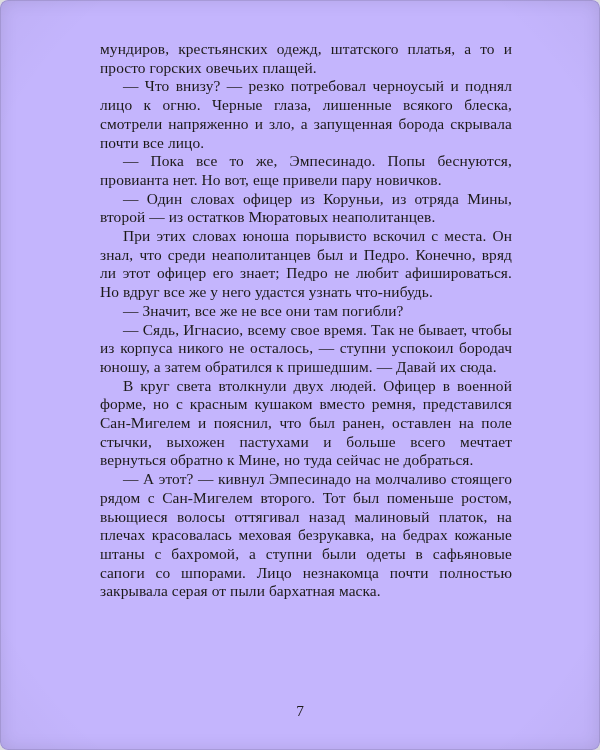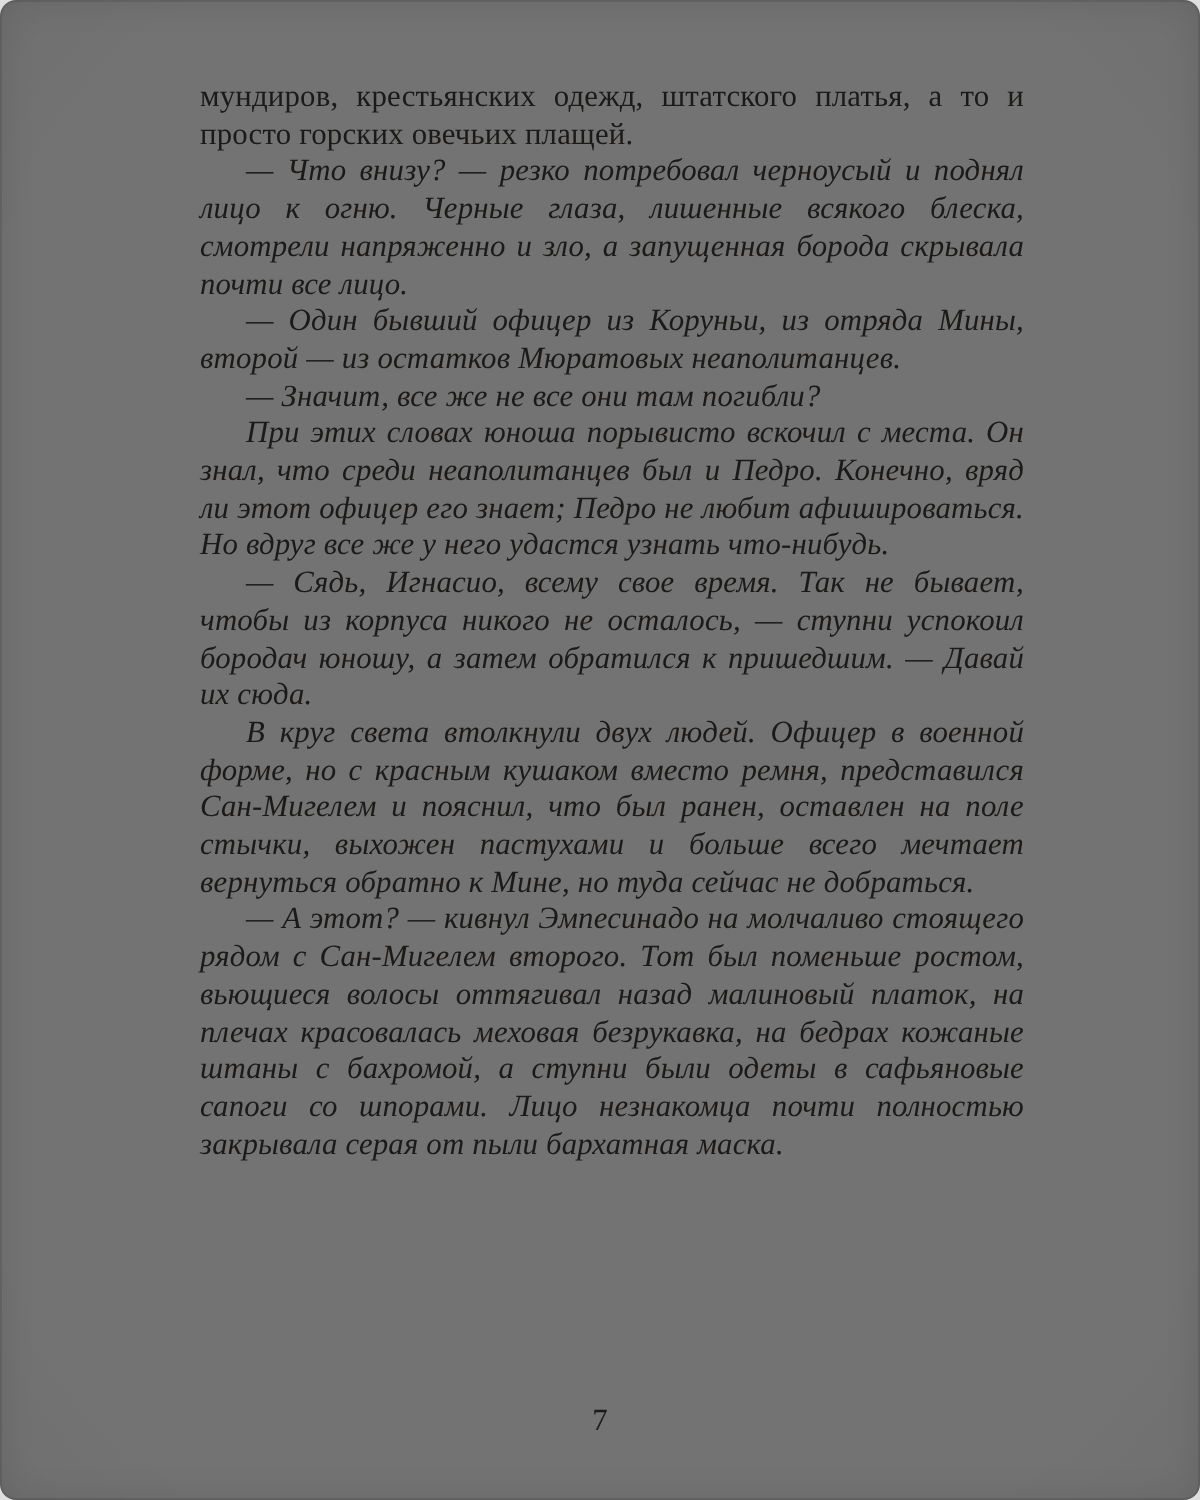--- a/index.html
+++ b/index.html
@@ -6,21 +6,21 @@
     margin: 0;
     padding: 0;
     background: #dedede;
     font-family: "Liberation Serif", serif;
   }
   .page {
     position: relative;
     width: 600px;
     height: 750px;
     margin: 0 auto;
-    background: #737373;
+    background: #c4b5fd;
     border-radius: 8px;
     overflow: hidden;
     box-sizing: border-box;
   }
   
   .page::before {
     content: "";
     position: absolute;
     inset: 0;
     pointer-events: none;
@@ -43,21 +43,20 @@
     line-height: 18.7px;
     text-align: justify;
     letter-spacing: 0.1px;
   }
   .text-block p {
     margin: 0;
     padding: 0;
   }
   .text-block p.indent {
     text-indent: 23px;
-    font-style: italic;
   }
   .text-block p.continuation {
     text-indent: 0;
   }
   .page-number {
     position: absolute;
     left: 0;
     right: 0;
     bottom: 30px;
     text-align: center;
@@ -65,21 +64,22 @@
     font-size: 15.4px;
   }
 </style>
 </head>
 <body>
 
 <div class="page">
   <div class="text-block">
     <p class="continuation">мундиров, крестьянских одежд, штатского платья, а то и просто горских овечьих плащей.</p>
     <p class="indent">— Что внизу? — резко потребовал черноусый и поднял лицо к огню. Черные глаза, лишенные всякого блеска, смотрели напряженно и зло, а запущенная борода скрывала почти все лицо.</p>
-    <p class="indent">— Один бывший офицер из Коруньи, из отряда Мины, второй — из остатков Мюратовых неаполитанцев.</p>
+    <p class="indent">— Пока все то же, Эмпесинадо. Попы беснуются, провианта нет. Но вот, еще привели пару новичков.</p>
+    <p class="indent">— Один словах офицер из Коруньи, из отряда Мины, второй — из остатков Мюратовых неаполитанцев.</p>
+    <p class="indent">При этих словах юноша порывисто вскочил с места. Он знал, что среди неаполитанцев был и Педро. Конечно, вряд ли этот офицер его знает; Педро не любит афишироваться. Но вдруг все же у него удастся узнать что-нибудь.</p>
     <p class="indent">— Значит, все же не все они там погибли?</p>
-    <p class="indent">При этих словах юноша порывисто вскочил с места. Он знал, что среди неаполитанцев был и Педро. Конечно, вряд ли этот офицер его знает; Педро не любит афишироваться. Но вдруг все же у него удастся узнать что-нибудь.</p>
     <p class="indent">— Сядь, Игнасио, всему свое время. Так не бывает, чтобы из корпуса никого не осталось, — ступни успокоил бородач юношу, а затем обратился к пришедшим. — Давай их сюда.</p>
     <p class="indent">В круг света втолкнули двух людей. Офицер в военной форме, но с красным кушаком вместо ремня, представился Сан-Мигелем и пояснил, что был ранен, оставлен на поле стычки, выхожен пастухами и больше всего мечтает вернуться обратно к Мине, но туда сейчас не добраться.</p>
     <p class="indent">— А этот? — кивнул Эмпесинадо на молчаливо стоящего рядом с Сан-Мигелем второго. Тот был поменьше ростом, вьющиеся волосы оттягивал назад малиновый платок, на плечах красовалась меховая безрукавка, на бедрах кожаные штаны с бахромой, а ступни были одеты в сафьяновые сапоги со шпорами. Лицо незнакомца почти полностью закрывала серая от пыли бархатная маска.</p>
   </div>
   <div class="page-number">7</div>
 </div>
 
 </body></html>

